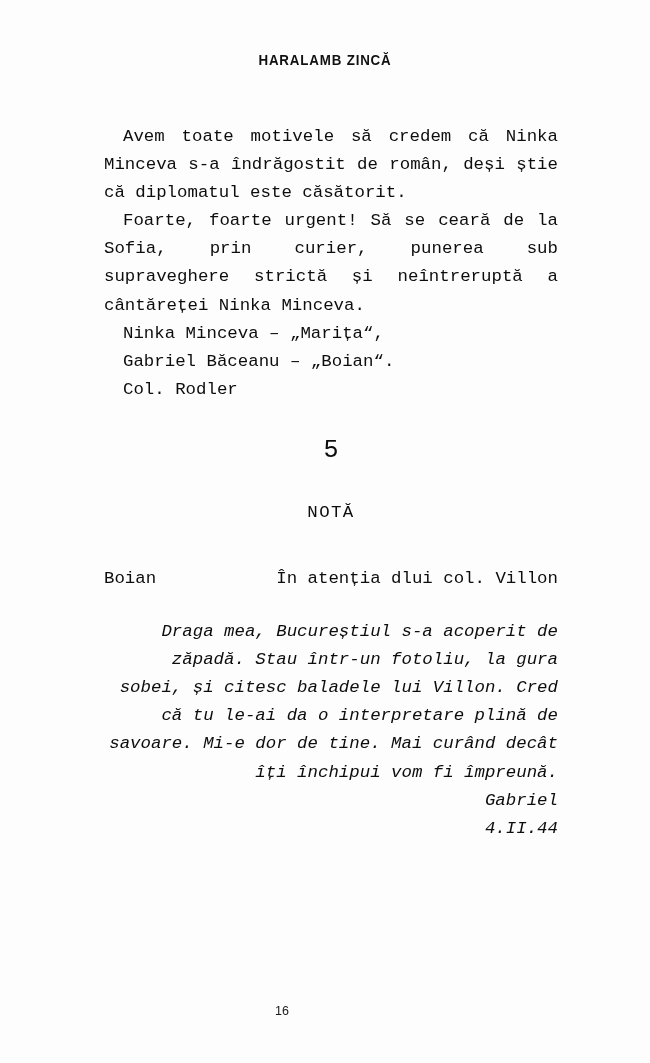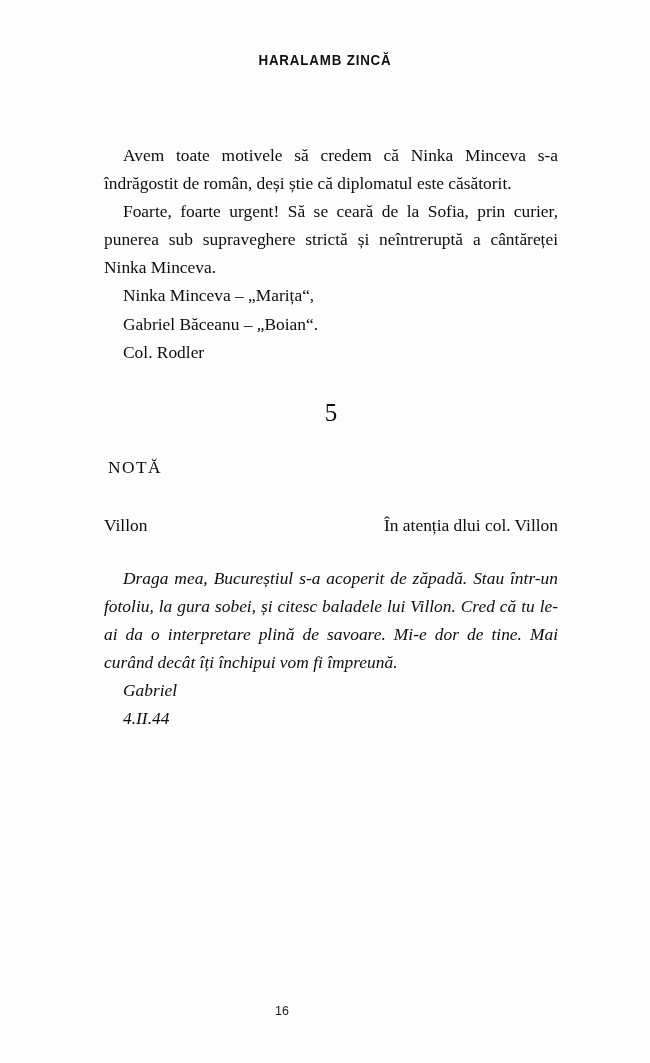--- a/index.html
+++ b/index.html
@@ -37,22 +37,23 @@
     font-size: 14.5px;
     letter-spacing: 0.9px;
     color: #111;
     transform: scaleX(0.92);
   }
 
   
   .column {
     position: absolute;
     left: 104px;
-    top: 141px;
+    top: 123px;
     width: 454px;
+    font-family: Liberation Mono, monospace;
   }
 
   p.body {
     margin: 0;
     font-size: 17.4px;
     line-height: 28.1px;
     text-align: justify;
     text-justify: inter-word;
     hyphens: manual;
   }
@@ -72,21 +73,22 @@
   
   .section-number {
     margin: 0;
     text-align: center;
     font-size: 25px;
     line-height: 28px;
     padding-top: 33px;
   }
 
   .section-heading {
-    margin: 4px;
+    margin: 12px;
+    text-align: center;
     font-size: 17.4px;
     line-height: 28px;
     letter-spacing: 1.4px;
     padding-top: 22px;
   }
 
   
   .meta-block {
     padding-top: 26px;
   }
@@ -101,20 +103,21 @@
   .meta-right { text-align: right; white-space: nowrap; }
 
   
   .letter {
     font-style: italic;
     padding-top: 25px;
   }
   .letter p.body,
   .letter p.flush-line {
     font-style: italic;
+    text-align: right;
   }
   .letter .sig {
     text-indent: 19px;
   }
 
   
   .folio {
     position: absolute;
     left: 0;
     top: 1004px;
@@ -144,21 +147,21 @@
     <p class="flush-line" style="text-indent:19px;">Gabriel Băceanu – „Boian“.</p>
 
     <p class="flush-line" style="text-indent:19px;">Col. Rodler</p>
 
     <p class="section-number">5</p>
 
     <p class="section-heading">NOTĂ</p>
 
     <div class="meta-block">
       <div class="meta-row">
-        <span class="meta-left">Villon</span>
+        <span class="meta-left">Boian</span>
         <span class="meta-right">În atenția dlui col. Villon</span>
       </div>
     </div>
 
 
     <div class="letter">
       <p class="body indent">Draga mea, Bucureștiul s-a acoperit de zăpadă. Stau într-un fotoliu, la gura sobei, și citesc baladele lui Villon. Cred că tu le-ai da o interpretare plină de savoare. Mi-e dor de tine. Mai curând decât îți închipui vom fi împreună.</p>
 
       <p class="flush-line sig">Gabriel</p>
 

